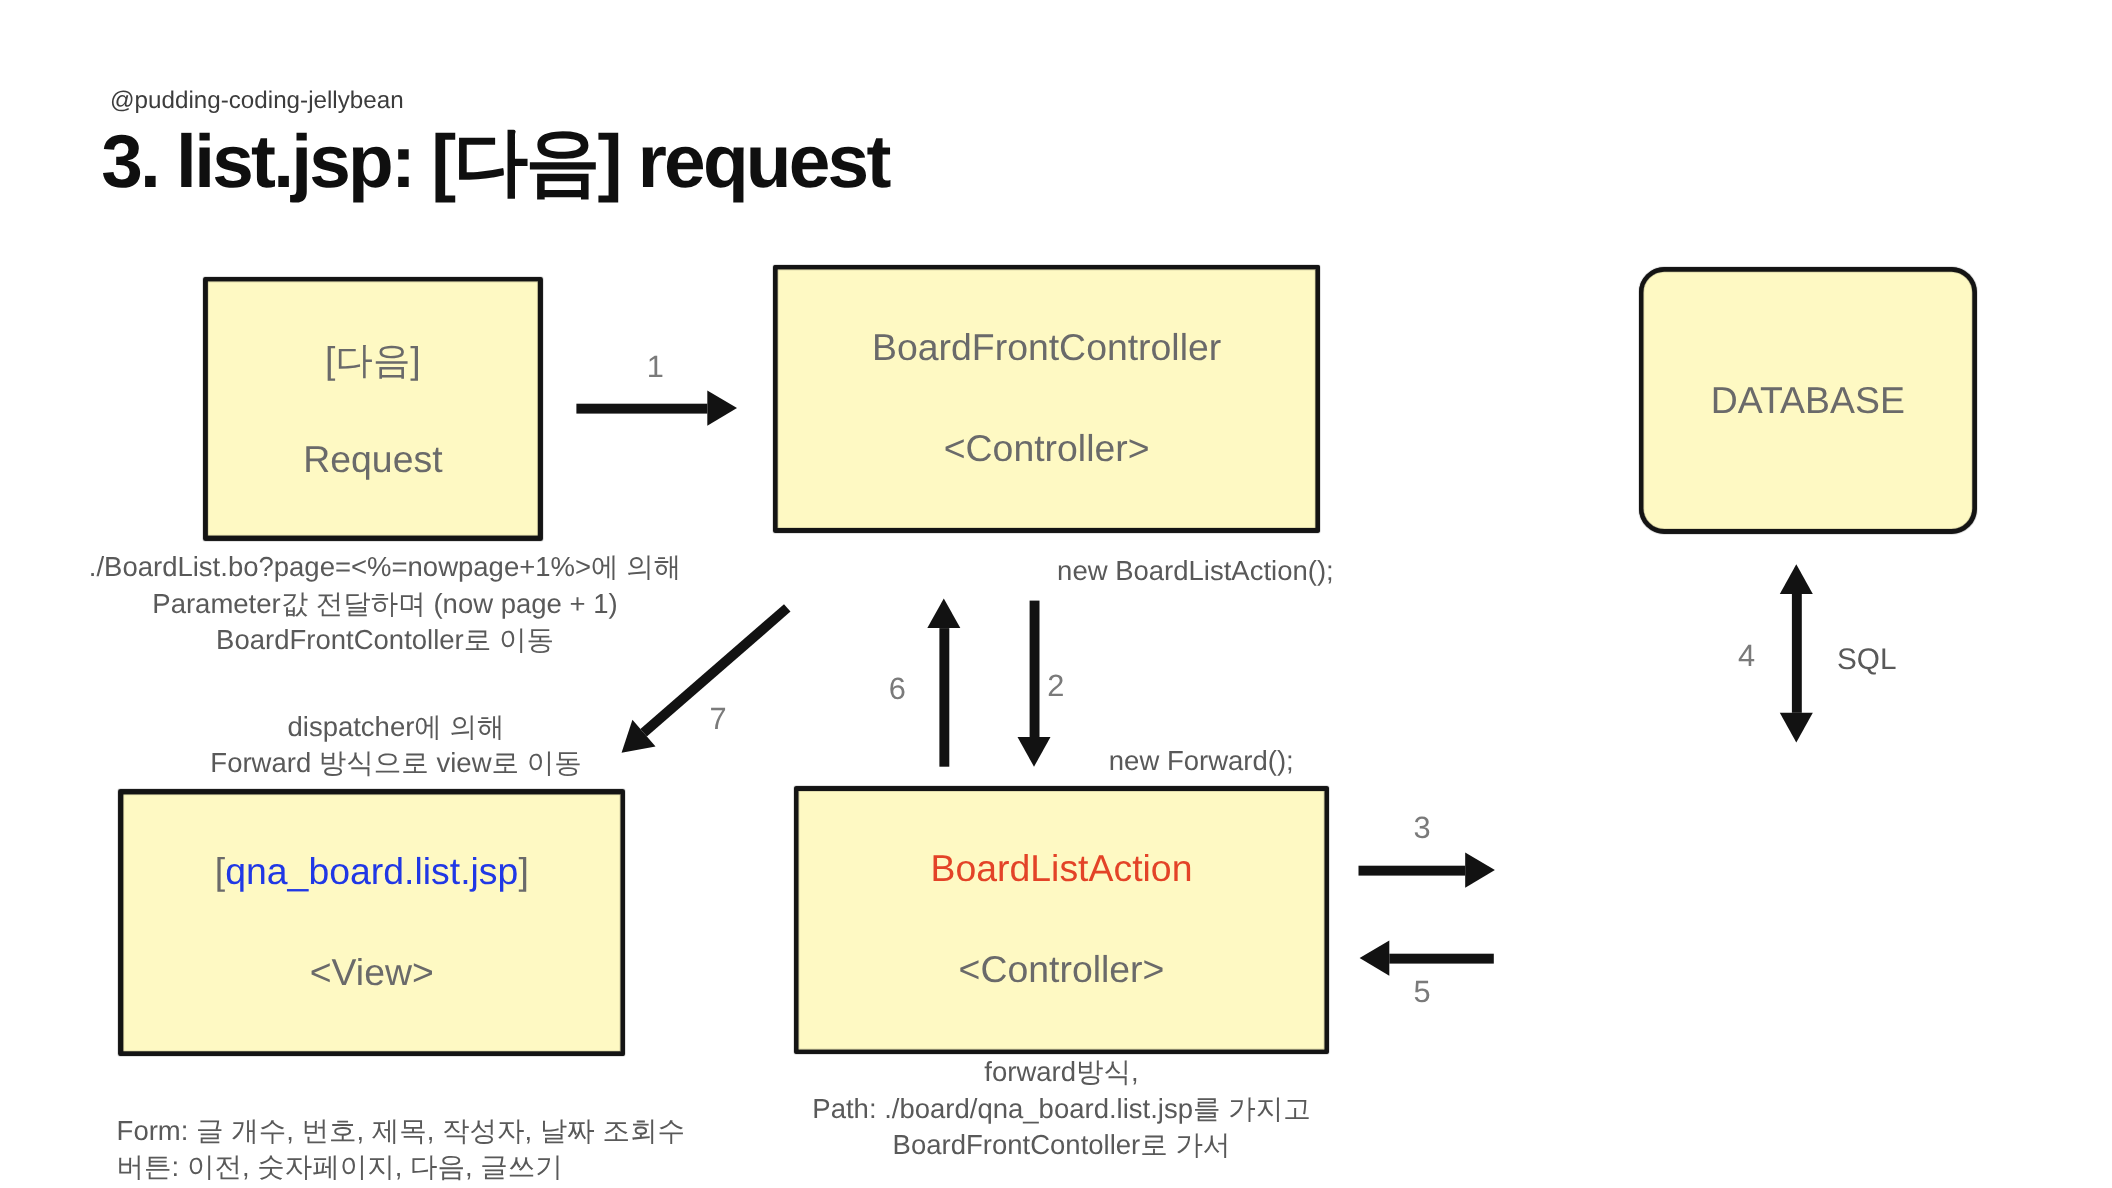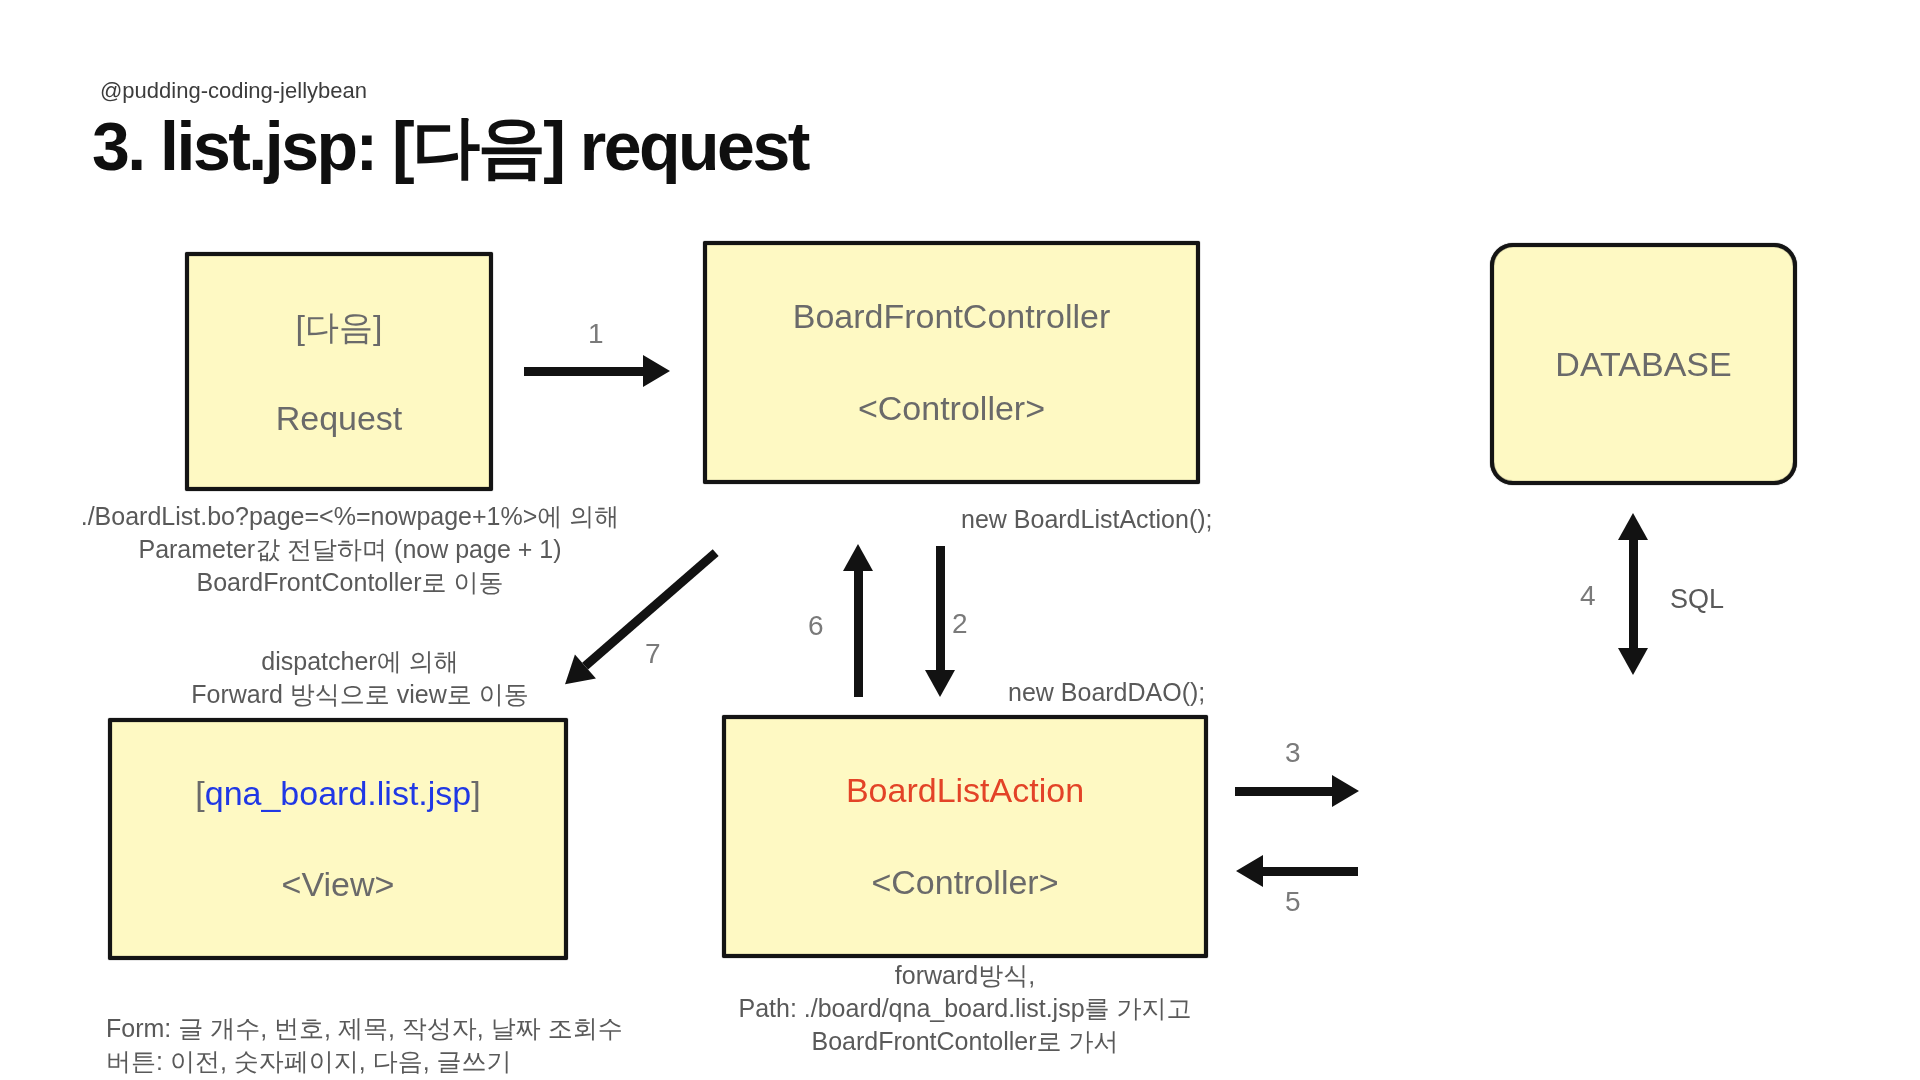--- a/index.html
+++ b/index.html
@@ -148,21 +148,21 @@
     <div>BoardFrontContoller로 이동</div>
   </div>
 
   <div class="note" id="note-newaction">new BoardListAction();</div>
 
   <div class="note center" id="note-dispatcher">
     <div>dispatcher에 의해</div>
     <div>Forward 방식으로 view로 이동</div>
   </div>
 
-  <div class="note" id="note-newdao">new BoardDAO();</div>
+  <div class="note" id="note-newdao">new Forward();</div>
 
   <div class="note" id="note-view">
     <div>Form: 글 개수, 번호, 제목, 작성자, 날짜 조회수</div>
     <div>버튼: 이전, 숫자페이지, 다음, 글쓰기</div>
   </div>
 
   <div class="note center" id="note-forward">
     <div>forward방식,</div>
     <div>Path: ./board/qna_board.list.jsp를 가지고</div>
     <div>BoardFrontContoller로 가서</div>

